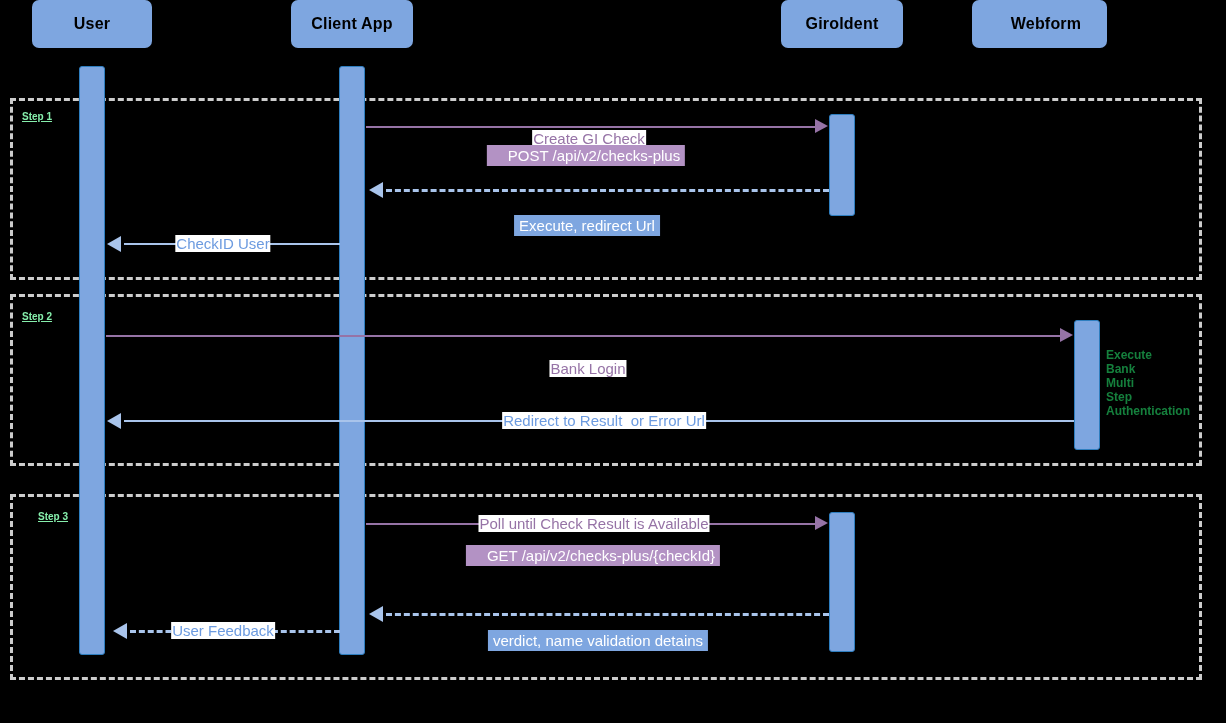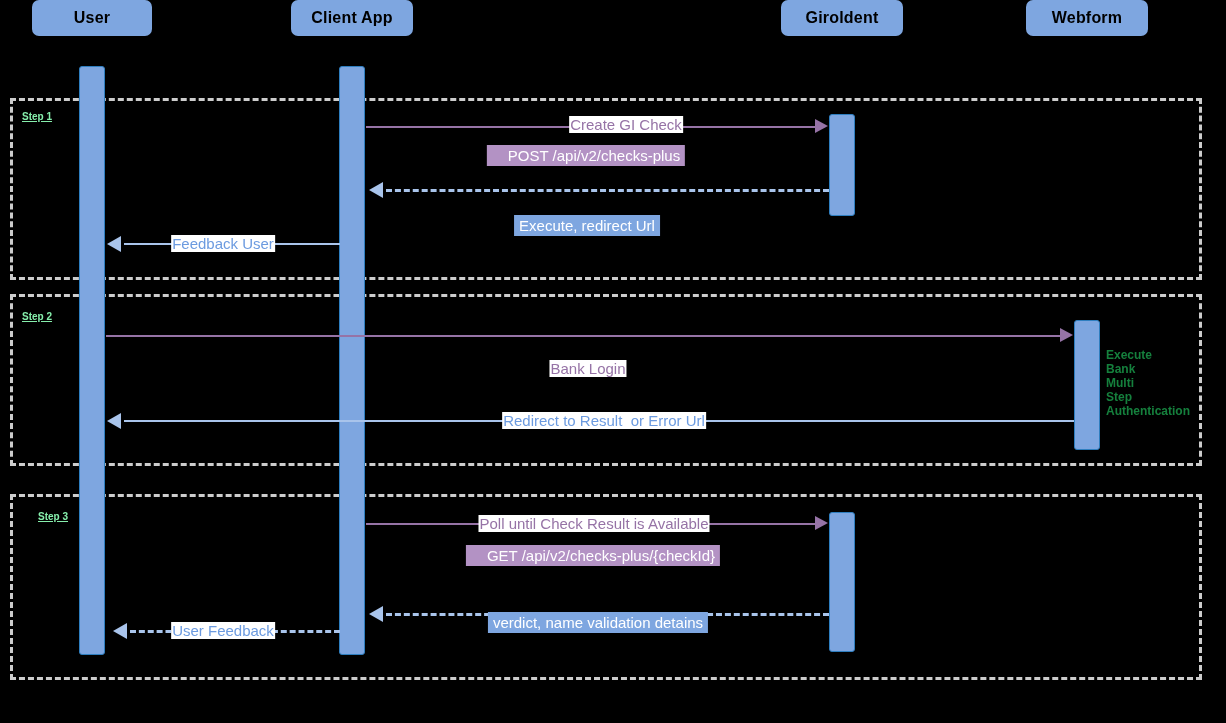--- a/index.html
+++ b/index.html
@@ -5,21 +5,21 @@
 <style>
   html,body{margin:0;padding:0;background:#000;}
   body{
     font-family:"Liberation Sans","DejaVu Sans",sans-serif;
     width:1226px;height:723px;overflow:hidden;position:relative;
   }
   #stage{position:absolute;left:0;top:0;width:1226px;height:723px;background:#000;}
 
   
   .participant{
-    position:absolute;height:36px;border-radius:7px;
+    position:absolute;height:48px;border-radius:7px;
     background:#7EA6E0;
     display:flex;align-items:center;justify-content:center;
     color:#000;font-size:16px;font-weight:bold;letter-spacing:.2px;
   }
 
   
   .activation{
     position:absolute;width:26px;background:#7EA6E0;
     border:1.5px solid #2E7EBF;border-radius:3px;box-sizing:border-box;
   }
@@ -85,21 +85,21 @@
   </div>
 
   <div class="participant" style="left:291px;top:0px;width:122px;">
     <span>Client App</span>
   </div>
 
   <div class="participant" style="left:781px;top:0px;width:122px;">
     <span>Giroldent</span>
   </div>
 
-  <div class="participant" style="left:1026px;top:0px;width:122px;">
+  <div class="participant" style="left:972px;top:0px;width:122px;padding-left:13px;">
     <span>Webform</span>
   </div>
 
   <div class="stepframe" style="left:10px;top:98px;width:1192px;height:182px;"></div>
   <div class="steplabel" style="left:22px;top:111px;">Step 1</div>
 
   <div class="stepframe" style="left:10px;top:294px;width:1192px;height:172px;"></div>
   <div class="steplabel" style="left:22px;top:311px;">Step 2</div>
 
   <div class="stepframe" style="left:10px;top:494px;width:1192px;height:186px;"></div>
@@ -110,32 +110,32 @@
   <div class="activation" style="left:339px;top:66px;height:589px;"></div>
 
   <div class="activation" style="left:829px;top:114px;height:102px;"></div>
 
   <div class="activation" style="left:1074px;top:320px;height:130px;"></div>
 
   <div class="activation" style="left:829px;top:512px;height:140px;"></div>
 
   <div class="msgline solid-purple" style="left:366px;top:126px;width:450px;"></div>
   <div class="arrowhead right-purple" style="left:815px;top:119px;"></div>
-  <div class="msglabel purple" style="left:589px;top:116px;margin-left:37px;">Create GI Check</div>
+  <div class="msglabel purple" style="left:589px;top:130px;">Create GI Check</div>
 
   <div class="badge purple" style="left:586px;top:145px;">POST /api/v2/checks-plus</div>
 
   <div class="msgline dash-blue" style="left:386px;top:189px;width:443px;"></div>
   <div class="arrowhead left-blue" style="left:369px;top:182px;"></div>
 
   <div class="badge blue" style="left:587px;top:215px;">Execute, redirect Url</div>
 
   <div class="msgline solid-blue" style="left:124px;top:243px;width:216px;"></div>
   <div class="arrowhead left-blue" style="left:107px;top:236px;"></div>
-  <div class="msglabel blue" style="left:223px;top:235px;">Feedback User</div>
+  <div class="msglabel blue" style="left:223px;top:235px;">CheckID User</div>
 
   <div class="msgline solid-purple" style="left:106px;top:335px;width:955px;"></div>
   <div class="arrowhead right-purple" style="left:1060px;top:328px;"></div>
   <div class="msglabel purple" style="left:588px;top:327px;margin-top:33px;">Bank Login</div>
 
   <div class="sidenote" style="left:1106px;top:348px;width:110px;">Execute
 Bank
 Multi
 Step
 Authentication</div>
@@ -146,19 +146,19 @@
 
   <div class="msgline solid-purple" style="left:366px;top:523px;width:450px;"></div>
   <div class="arrowhead right-purple" style="left:815px;top:516px;"></div>
   <div class="msglabel purple" style="left:594px;top:515px;">Poll until Check Result is Available</div>
 
   <div class="badge purple" style="left:593px;top:545px;">GET /api/v2/checks-plus/{checkId}</div>
 
   <div class="msgline dash-blue" style="left:386px;top:613px;width:443px;"></div>
   <div class="arrowhead left-blue" style="left:369px;top:606px;"></div>
 
-  <div class="badge blue" style="left:598px;top:612px;">verdict, name validation detains</div>
+  <div class="badge blue" style="left:598px;top:630px;">verdict, name validation detains</div>
 
   <div class="msgline dash-blue" style="left:130px;top:630px;width:210px;"></div>
   <div class="arrowhead left-blue" style="left:113px;top:623px;"></div>
   <div class="msglabel blue" style="left:223px;top:622px;">User Feedback</div>
 
 </div>
 
 </body></html>

